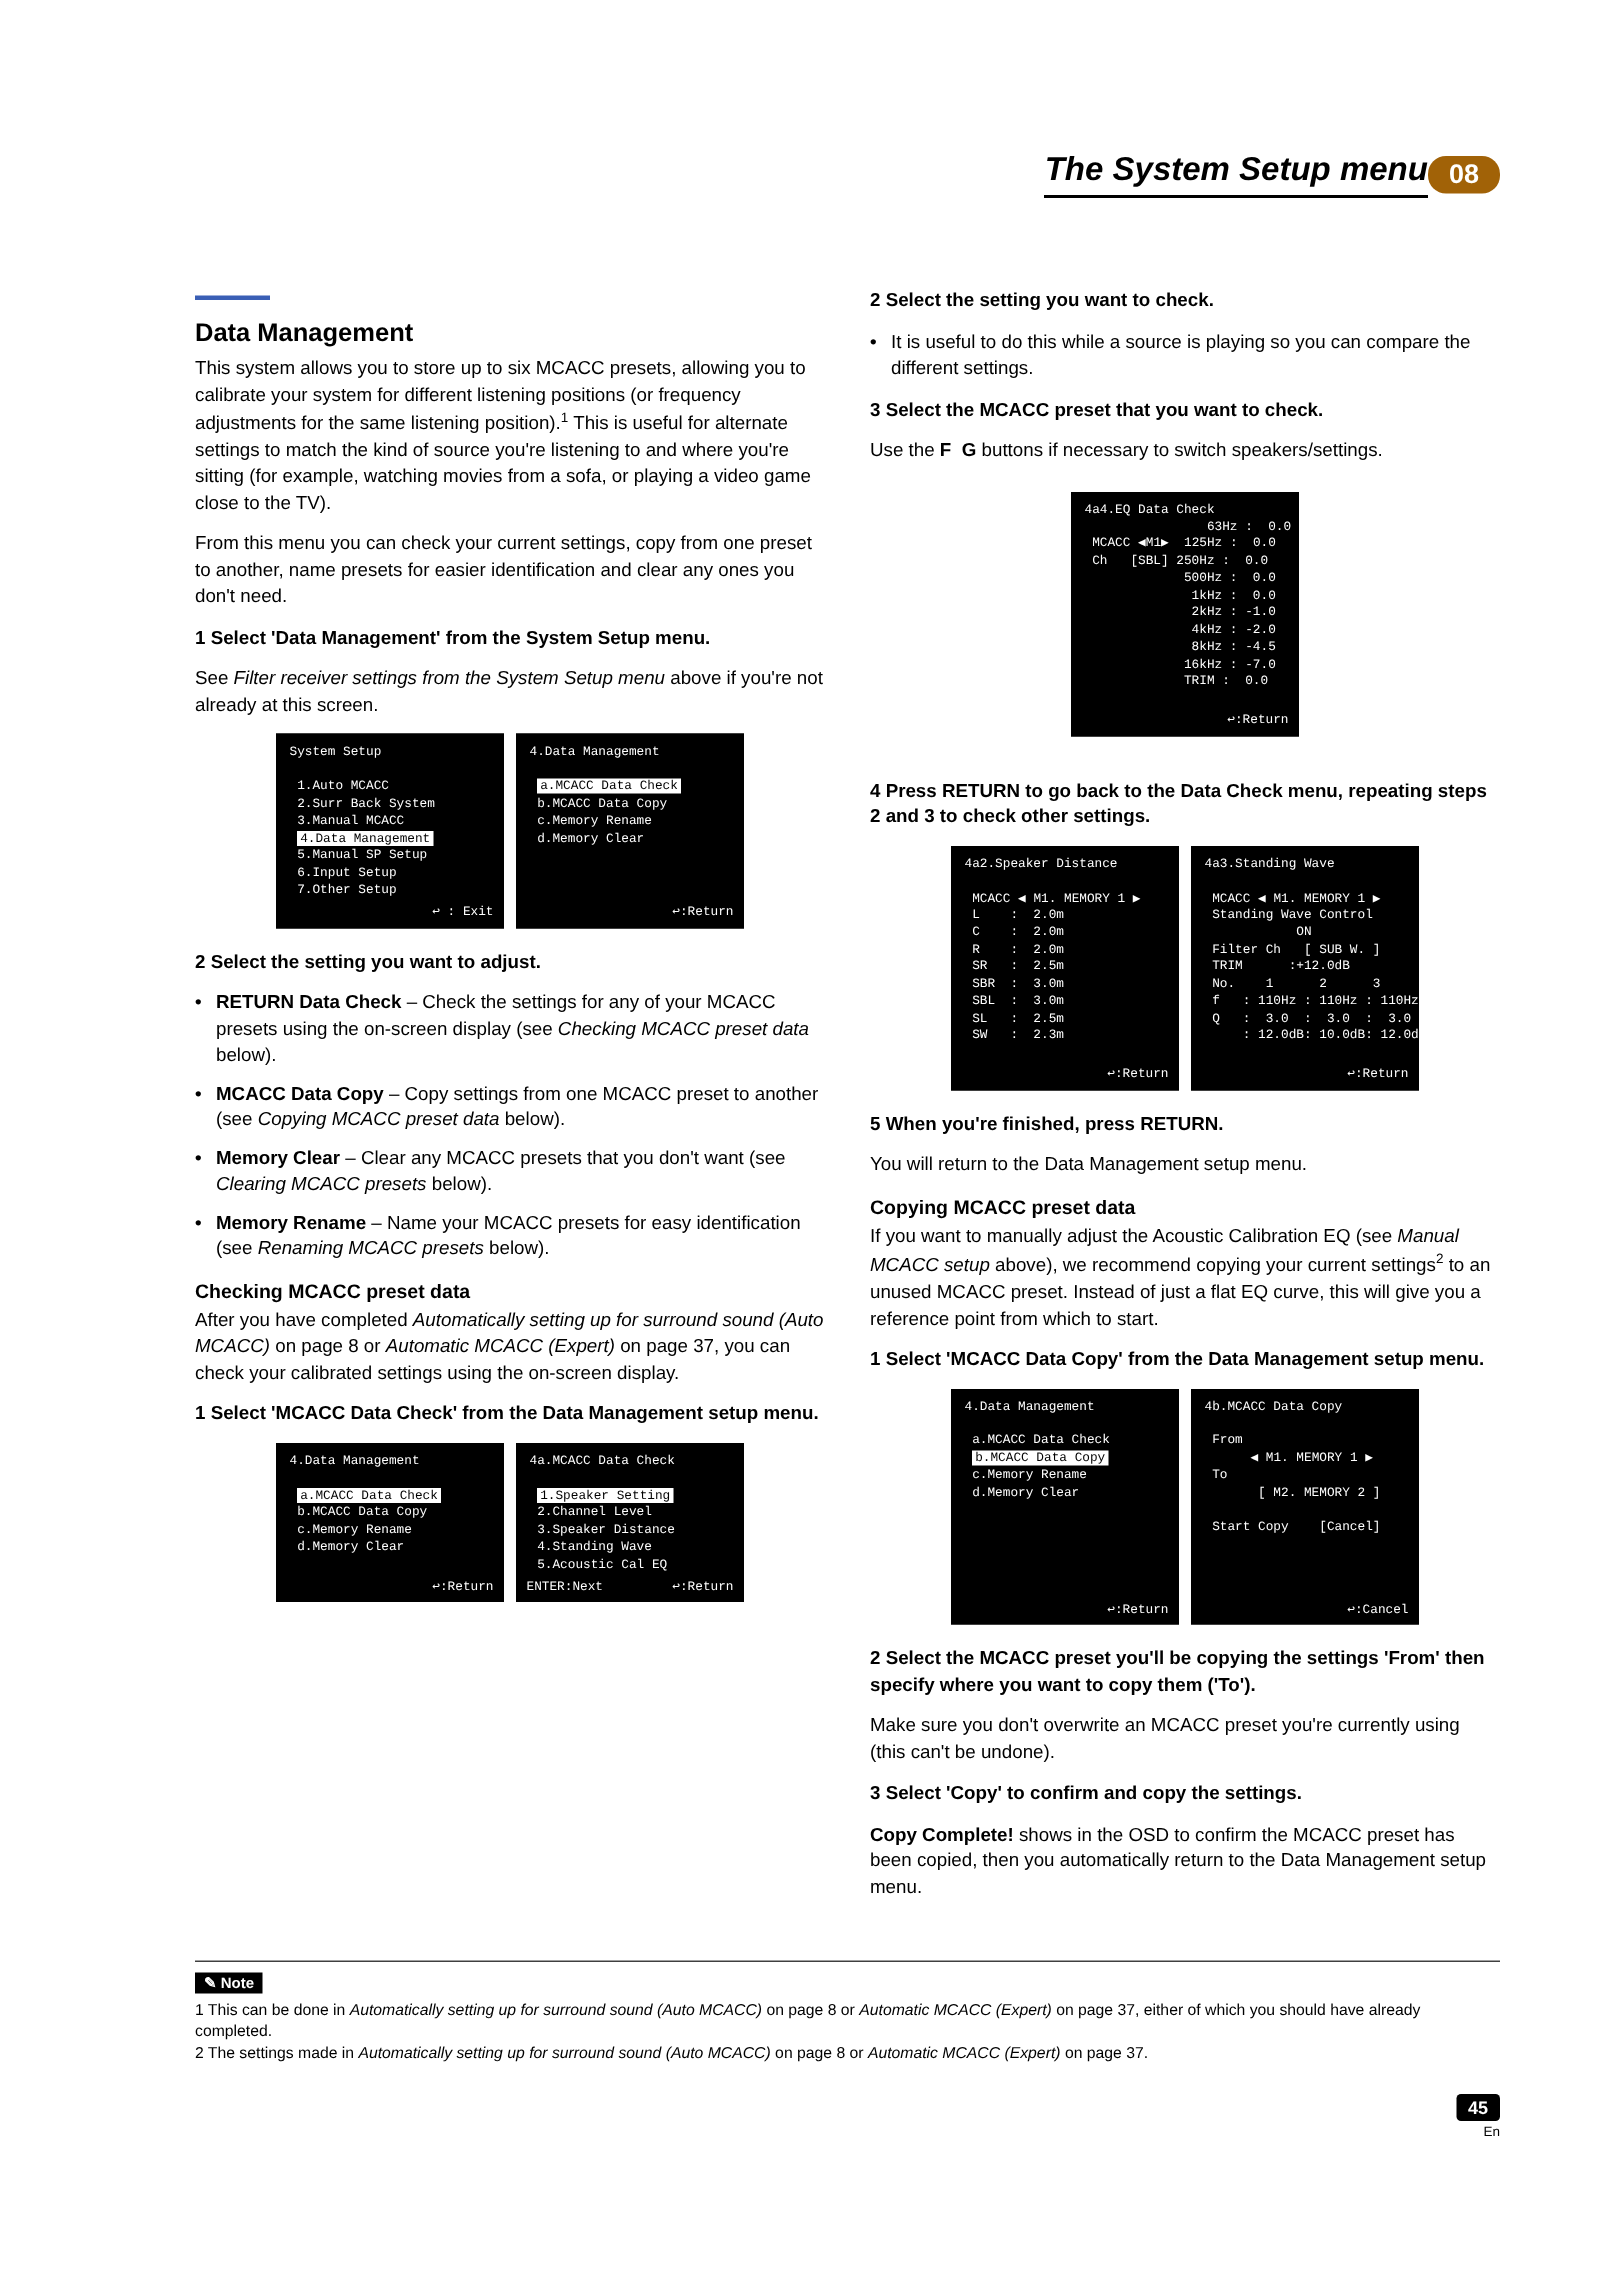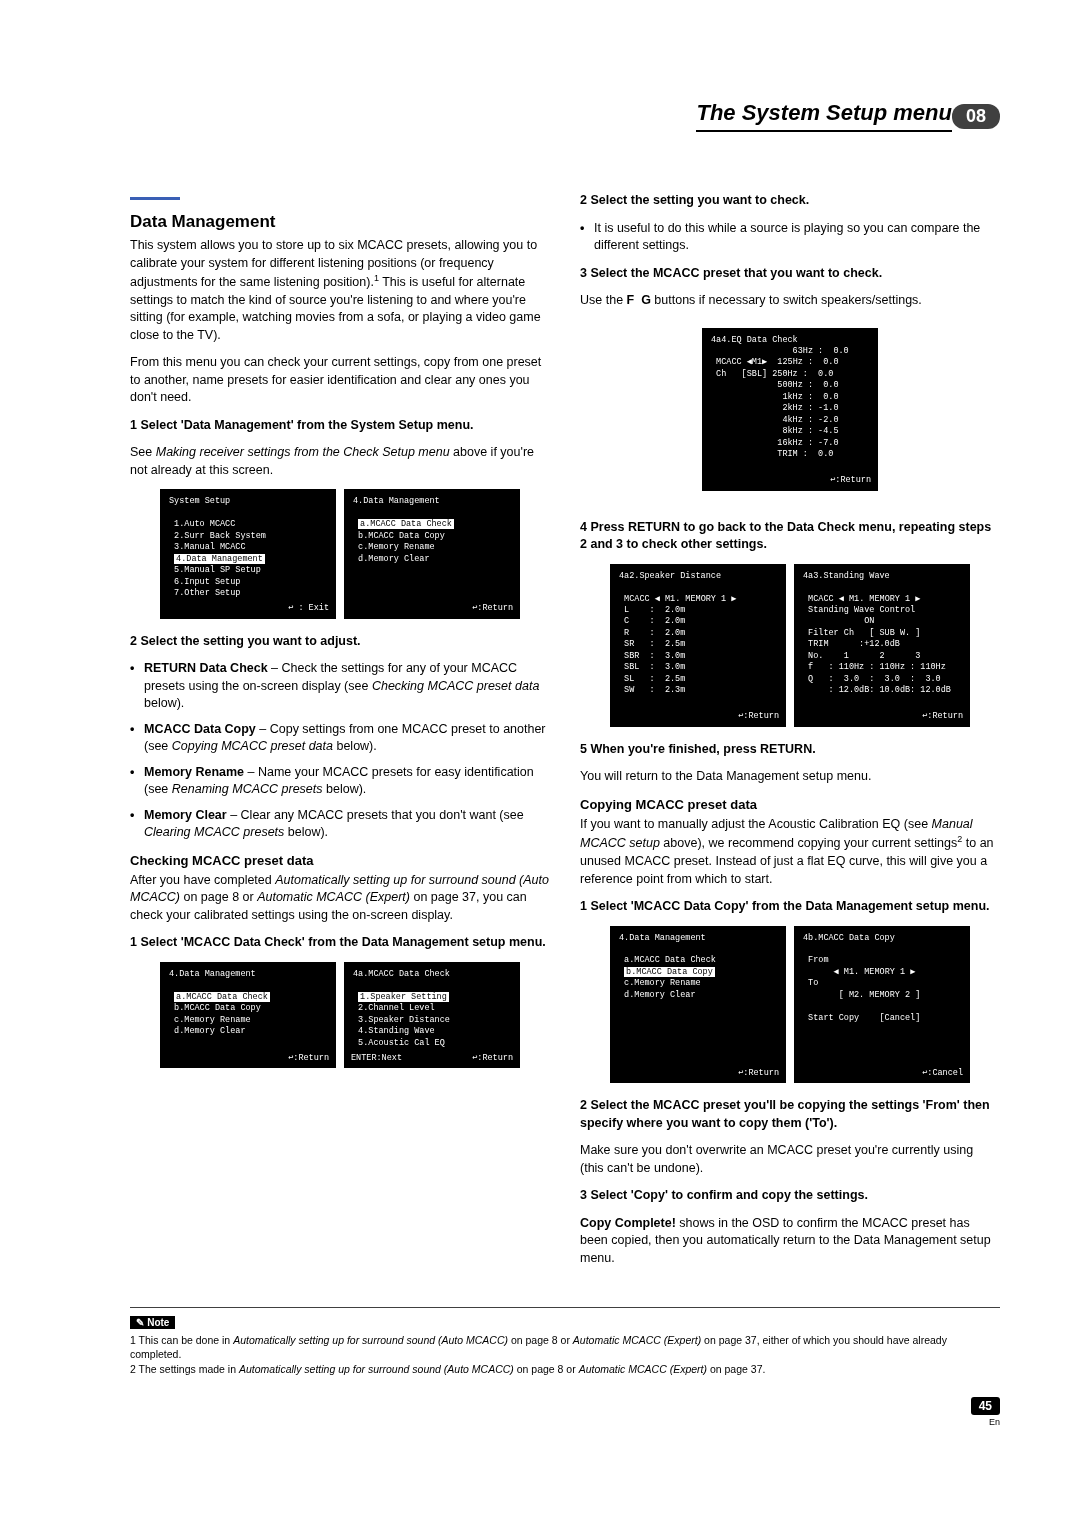--- a/index.html
+++ b/index.html
@@ -7,35 +7,35 @@
     font-family: Arial, Helvetica, sans-serif;
     background: #fff;
     width: 1080px;
     margin: 0 auto;
     padding: 0;
     color: #000;
   }
   .page { padding: 100px 80px 40px 130px; }
   .header-row { display: flex; justify-content: flex-end; align-items: center; margin-bottom: 60px; }
   .title { font-size: 22px; font-style: italic; font-weight: bold; }
-  .chapter-badge { display: inline-block; background: #404040; color: #fff; border-radius: 12px; padding: 2px 14px; font-size: 18px; font-weight: bold; }
+  .chapter-badge { display: inline-block; background: #a16207; color: #fff; border-radius: 12px; padding: 2px 14px; font-size: 18px; font-weight: bold; }
   .underline { height: 2px; background: #000; margin-top: 4px; width: 100%; }
   .cols { display: flex; gap: 30px; }
   .col { flex: 1; font-size: 12.5px; line-height: 1.4; }
   h2 { font-size: 17px; font-weight: bold; color: #000; margin-bottom: 4px; }
   .accent-bar { display: inline-block; height: 3px; width: 50px; background: #3a5fb5; margin-bottom: 4px; }
   p { margin-bottom: 10px; }
   .sub { font-size: 13px; font-weight: bold; margin-top: 8px; margin-bottom: 2px; }
   .step-lead { font-weight: bold; }
   ul.bul { list-style: none; padding-left: 14px; margin-bottom: 10px; }
   ul.bul li { position: relative; margin-bottom: 8px; }
   ul.bul li::before { content: "•"; position: absolute; left: -14px; font-weight: bold; }
   .ital { font-style: italic; }
   .osd-row { display: flex; justify-content: center; gap: 8px; margin: 8px 0 14px 0; }
-  .osd { background: #000; color: #fff; font-family: "Courier New", monospace; font-size: 8.5px; line-height: 1.35; padding: 6px 8px; width: 176px; border: 1px solid #000; position: relative; }
+  .osd { background: #000; color: #fff; font-family: "Courier New", monospace; font-size: 8.5px; line-height: 1.35; padding: 6px 8px; width: 152px; border: 1px solid #000; position: relative; }
   .osd-single { margin: 8px auto 14px auto; }
   .osd .hl { background: #fff; color: #000; padding: 0 2px; }
   .osd .foot { position: absolute; bottom: 3px; right: 6px; }
   .osd .foot-l { position: absolute; bottom: 3px; left: 6px; margin-top: 16px; }
   .note-rule { border-top: 1px solid #404040; margin-top: 30px; padding-top: 4px; }
   .note-tag { display: inline-block; background: #000; color: #fff; font-size: 10px; font-weight: bold; padding: 1px 6px; margin-bottom: 4px; }
   .note-tag::before { content: "✎ "; }
   .notes { font-size: 10.5px; line-height: 1.35; }
   .page-num { text-align: right; margin-top: 20px; }
   .pg-badge { display: inline-block; background: #000; color: #fff; font-size: 12px; font-weight: bold; padding: 2px 8px; border-radius: 3px; }
@@ -60,21 +60,21 @@
     <div class="col">
       <span class="accent-bar"></span>
       <h2>Data Management</h2>
       <p>
         <span>This system allows you to store up to six MCACC presets, allowing you to calibrate your system for different listening positions (or frequency adjustments for the same listening position).</span><span class="sup">1</span><span> This is useful for alternate settings to match the kind of source you're listening to and where you're sitting (for example, watching movies from a sofa, or playing a video game close to the TV).</span>
       </p>
       <p>From this menu you can check your current settings, copy from one preset to another, name presets for easier identification and clear any ones you don't need.</p>
 
       <p class="step-lead">1   Select 'Data Management' from the System Setup menu.</p>
       <p>
-        <span>See </span><span class="ital">Making receiver settings from the Check Setup menu</span><span> above if you're not already at this screen.</span>
+        <span>See </span><span class="ital">Filter receiver settings from the System Setup menu</span><span> above if you're not already at this screen.</span>
       </p>
 
       <div class="osd-row">
         <div class="osd">
           <div>System Setup</div><br>
           <div>&nbsp;1.Auto MCACC</div>
           <div>&nbsp;2.Surr Back System</div>
           <div>&nbsp;3.Manual MCACC</div>
           <div>&nbsp;<span class="hl">4.Data Management</span></div>
           <div>&nbsp;5.Manual SP Setup</div>
@@ -91,22 +91,22 @@
           <div>&nbsp;d.Memory Clear</div>
           <div class="spacer"></div><div class="spacer"></div><div class="spacer"></div><div class="spacer"></div><div class="spacer"></div>
           <div class="foot">↩:Return</div>
         </div>
       </div>
 
       <p class="step-lead">2   Select the setting you want to adjust.</p>
       <ul class="bul">
         <li><b>RETURN Data Check</b><span> – Check the settings for any of your MCACC presets using the on-screen display (see </span><span class="ital">Checking MCACC preset data</span><span> below).</span></li>
         <li><b>MCACC Data Copy</b><span> – Copy settings from one MCACC preset to another (see </span><span class="ital">Copying MCACC preset data</span><span> below).</span></li>
+        <li><b>Memory Clear</b><span> – Clear any MCACC presets that you don't want (see </span><span class="ital">Clearing MCACC presets</span><span> below).</span></li>
         <li><b>Memory Rename</b><span> – Name your MCACC presets for easy identification (see </span><span class="ital">Renaming MCACC presets</span><span> below).</span></li>
-        <li><b>Memory Clear</b><span> – Clear any MCACC presets that you don't want (see </span><span class="ital">Clearing MCACC presets</span><span> below).</span></li>
       </ul>
 
       <div class="sub">Checking MCACC preset data</div>
       <p>
         <span>After you have completed </span><span class="ital">Automatically setting up for surround sound (Auto MCACC)</span><span> on page 8 or </span><span class="ital">Automatic MCACC (Expert)</span><span> on page 37, you can check your calibrated settings using the on-screen display.</span>
       </p>
 
       <p class="step-lead">1   Select 'MCACC Data Check' from the Data Management setup menu.</p>
 
       <div class="osd-row">

